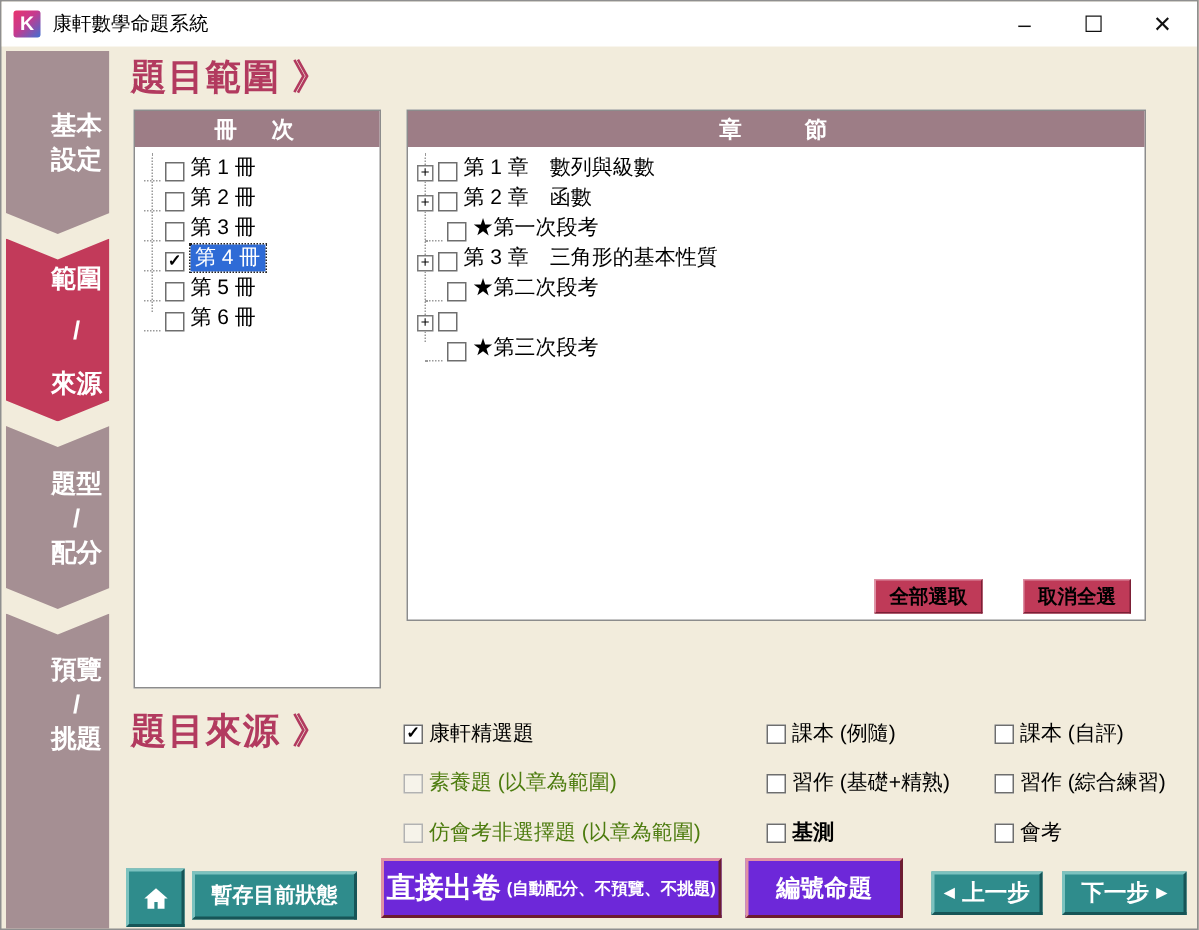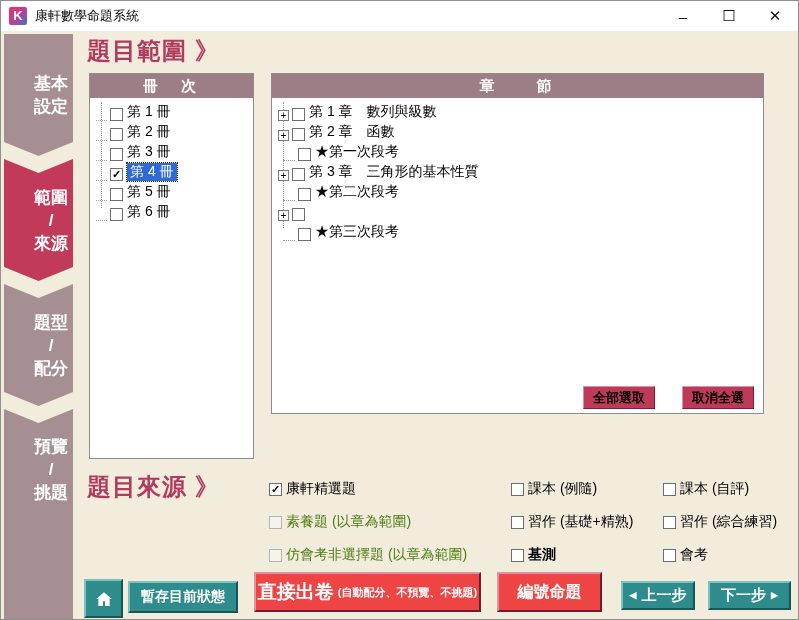--- a/index.html
+++ b/index.html
@@ -22,21 +22,21 @@
   .side-tab {
     position:absolute; left:3px; width:69px; background:#a58f93; color:#fff;
     font-weight:bold; font-size:17px; line-height:23px; text-align:center;
     display:flex; flex-direction:column; align-items:center; justify-content:center;padding-left:25px;
   }
   .side-tab.mid  { clip-path:polygon(0 0,50% 14px,100% 0,100% calc(100% - 14px),50% 100%,0 calc(100% - 14px)); }
   .side-tab.first{ clip-path:polygon(0 0,100% 0,100% calc(100% - 14px),50% 100%,0 calc(100% - 14px)); }
   .side-tab.last { clip-path:polygon(0 0,50% 14px,100% 0,100% 100%,0 100%); justify-content:flex-start; padding-top:26px; }
   .side-tab.active { background:#c23a5a; }
   .t1 { top:33px;  height:122px; }
-  .t2 { top:158px; height:122px; }
+  .t2 { top:158px; height:122px;gap:12px; }
   .t3 { top:283px; height:122px; }
   .t4 { top:408px; height:212px; }
   
   .sec-heading { position:absolute; left:86px; font-size:24px; font-weight:bold; color:#b23a5f; letter-spacing:1px; }
   .h-range  { top:34px; }
   .h-source { top:470px; }
   
   .panel { position:absolute; background:#fff; border:1px solid #8c8c8c; }
   .panel-vol { left:88px;  top:72px; width:165px; height:386px; }
   .panel-ch  { left:270px; top:72px; width:493px; height:341px; }
@@ -71,21 +71,21 @@
     border:1px solid; border-color:#dd8fa3 #7c1f36 #7c1f36 #dd8fa3;
     display:flex; align-items:center;
   }
   .btn-select-all { right:108px; }
   .btn-deselect   { right:9px; }
   
   .src-item { position:absolute; display:flex; align-items:center; font-size:14px; color:#000; }
   
   .btn { position:absolute; display:flex; align-items:center; justify-content:center; color:#fff; font-weight:bold; cursor:default; }
   .btn-teal    { background:#2f8c8c; border:2px solid; border-color:#7cc2bf #175557 #175557 #7cc2bf; }
-  .btn-crimson { background:#ef4444; border:2px solid; border-color:#e091a5 #6d1c31 #6d1c31 #e091a5; }
+  .btn-crimson { background:#6d28d9; border:2px solid; border-color:#e091a5 #6d1c31 #6d1c31 #e091a5; }
   .btn-home   { left:83px;  top:578px; width:39px;  height:39px; }
   .btn-save   { left:127px; top:580px; width:110px; height:32px; font-size:14px; }
   .btn-direct { left:253px; top:571px; width:227px; height:40px; font-size:19px; }
   .btn-direct .sub { font-size:11px; margin-left:4px; }
   .btn-number { left:496px; top:571px; width:105px; height:40px; font-size:16px; }
   .btn-prev   { left:620px; top:580px; width:74px;  height:29px; font-size:15px; }
   .btn-next   { left:707px; top:580px; width:83px;  height:29px; font-size:15px; }
   .arrow { font-size:9px; line-height:1; }
   .btn-prev .arrow { margin-right:5px; }
   .btn-next .arrow { margin-left:5px; }

